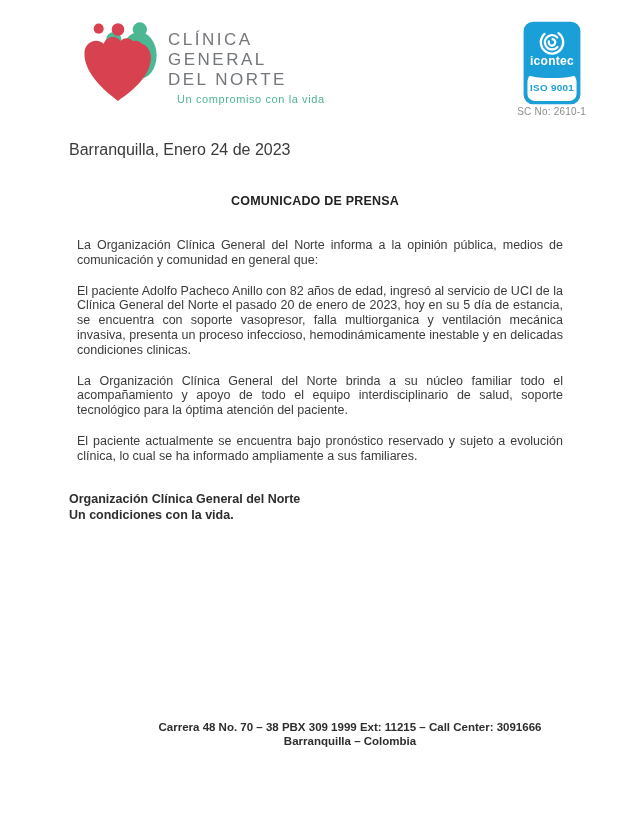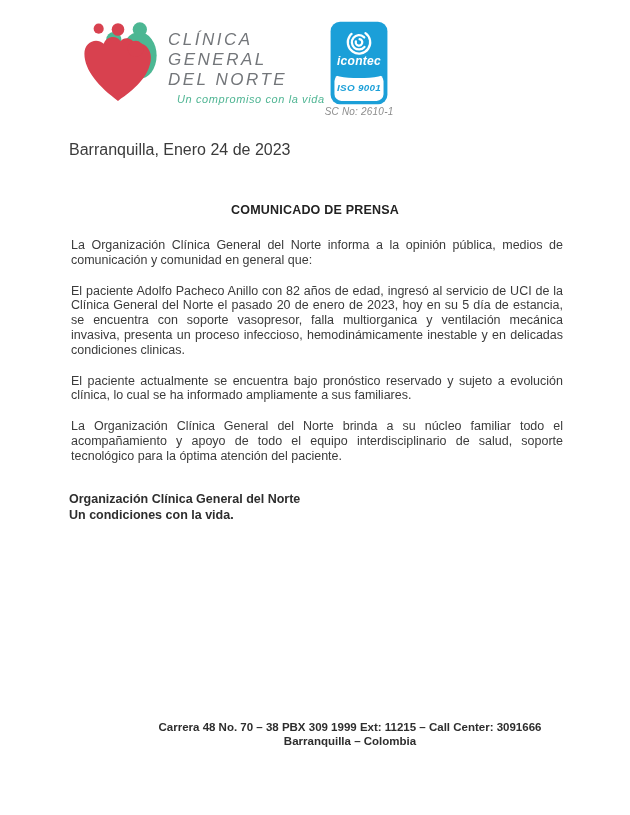--- a/index.html
+++ b/index.html
@@ -9,21 +9,21 @@
     font-family:"Liberation Sans", sans-serif;
     color:#3b3b3b;
     position:relative;
     overflow:hidden;
   }
   .page{position:absolute;inset:0;}
 
   
   .header{
     position:absolute;top:16px;left:76px;right:44px;
-    display:flex;justify-content:flex-start;align-items:flex-start;font-style:italic;
+    display:flex;justify-content:space-between;align-items:flex-start;
   }
   .logo{display:flex;align-items:flex-start;}
   .logo-heart{width:84px;height:90px;}
   .logo-textblock{margin-left:8px;margin-top:14px;}
   .logo-name-line{
     font-size:17px;line-height:20px;color:#73767a;
     letter-spacing:2.5px;font-weight:400;
   }
   .logo-tagline{
     margin-top:3px;font-size:11px;color:#4fb593;letter-spacing:0.6px;margin-left:9px;
@@ -34,29 +34,29 @@
   .badge-cert-no{
     font-size:10px;color:#8d8d8d;letter-spacing:0.2px;
   }
 
   
   .dateline{
     position:absolute;top:141px;left:69px;
     font-size:16px;color:#3b3b3b;
   }
   .doc-title{
-    position:absolute;top:203px;left:0;width:100%;
+    position:absolute;top:194px;left:0;width:100%;
     text-align:center;font-size:12.5px;font-weight:bold;color:#222;
     letter-spacing:0.2px;
   }
   .bodytext{
     position:absolute;top:238px;left:69px;width:494px;
   }
   .bodytext p{
-    margin:0 0 16px 2px;
+    margin:0 0 16px 8px;
     font-size:12.5px;line-height:14.8px;
     text-align:justify;color:#3b3b3b;
   }
   .signature{
     position:absolute;top:491px;left:69px;
     font-size:12.5px;font-weight:bold;line-height:16px;color:#2e2e2e;
   }
   .footer{
     position:absolute;top:721px;left:0;width:100%;
     text-align:center;font-size:11.5px;font-weight:bold;
@@ -121,22 +121,22 @@
 
   </div>
 
   <div class="dateline">Barranquilla, Enero 24 de 2023</div>
 
   <div class="doc-title">COMUNICADO DE PRENSA</div>
 
   <div class="bodytext">
     <p>La Organización Clínica General del Norte informa a la opinión pública, medios de comunicación y comunidad en general que:</p>
     <p>El paciente Adolfo Pacheco Anillo con 82 años de edad, ingresó al servicio de UCI de la Clínica General del Norte el pasado 20 de enero de 2023, hoy en su 5 día de estancia, se encuentra con soporte vasopresor, falla multiorganica y ventilación mecánica invasiva, presenta un proceso infeccioso, hemodinámicamente inestable y en delicadas condiciones clinicas.</p>
+    <p>La Organización Clínica General del Norte brinda a su núcleo familiar todo el acompañamiento y apoyo de todo el equipo interdisciplinario de salud, soporte tecnológico para la óptima atención del paciente.</p>
     <p>El paciente actualmente se encuentra bajo pronóstico reservado y sujeto a evolución clínica, lo cual se ha informado ampliamente a sus familiares.</p>
-    <p>La Organización Clínica General del Norte brinda a su núcleo familiar todo el acompañamiento y apoyo de todo el equipo interdisciplinario de salud, soporte tecnológico para la óptima atención del paciente.</p>
   </div>
 
   <div class="signature">
     <div>Organización Clínica General del Norte</div>
     <div>Un condiciones con la vida.</div>
   </div>
 
   <div class="footer">
     <div>Carrera 48 No. 70 – 38 PBX 309 1999 Ext: 11215 – Call Center: 3091666</div>
     <div>Barranquilla – Colombia</div>

